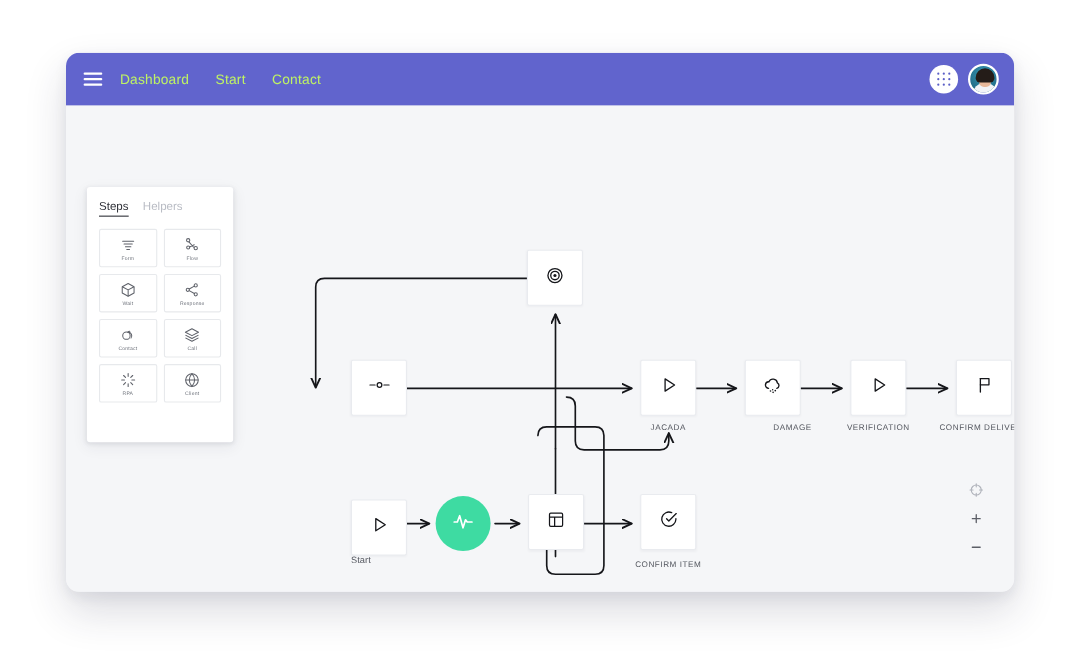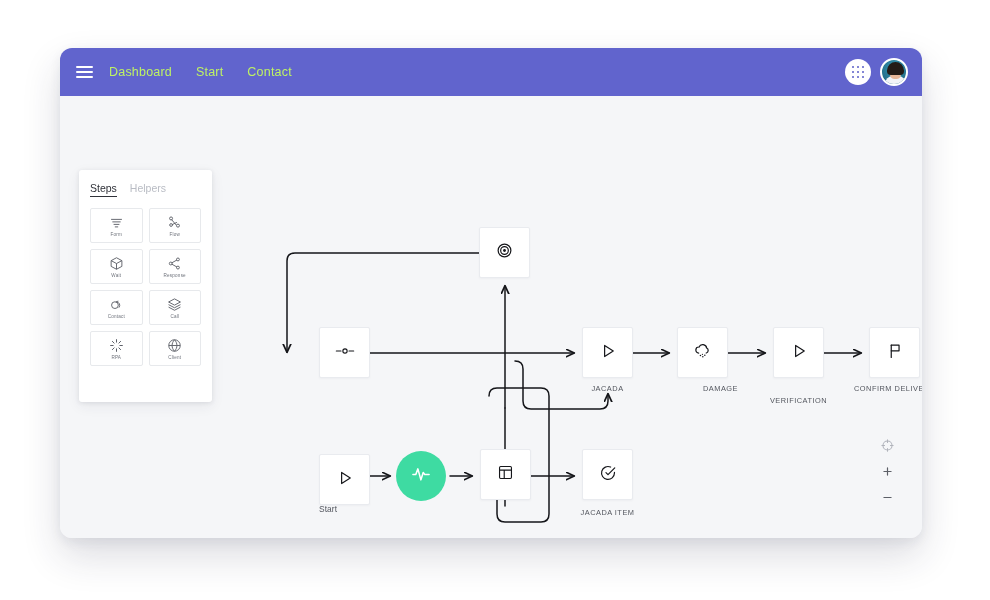--- a/index.html
+++ b/index.html
@@ -377,21 +377,21 @@
     </div>
     <div class="node-label" style="left:607px; top:288px; width:71px;text-align:right;">DAMAGE</div>
 
     <div class="node" style="left:713px; top:231px;">
       <span>
         <svg width="18" height="18" viewBox="0 0 24 24" fill="none" stroke="#15161a" stroke-width="1.6" stroke-linejoin="round">
           <path d="M7.5 4.6 19 12 7.5 19.4z"></path>
         </svg>
       </span>
     </div>
-    <div class="node-label" style="left:693px; top:288px; width:91px;margin-top:12px;">VERIFICATION</div>
+    <div class="node-label" style="left:693px; top:288px; width:91px;">VERIFICATION</div>
 
     <div class="node" style="left:809px; top:231px;">
       <span>
         <svg width="18" height="18" viewBox="0 0 24 24" fill="none" stroke="#15161a" stroke-width="1.6" stroke-linecap="round" stroke-linejoin="round">
           <path d="M7 20.5V4.2"></path>
           <path d="M7 4.2h10.4v7.6H7"></path>
         </svg>
       </span>
     </div>
     <div class="node-label" style="left:775px; top:288px; width:119px;">CONFIRM DELIVERY</div>
@@ -423,21 +423,21 @@
     </div>
 
     <div class="node" style="left:522px; top:353px;">
       <span>
         <svg width="18" height="18" viewBox="0 0 24 24" fill="none" stroke="#15161a" stroke-width="1.6" stroke-linecap="round" stroke-linejoin="round">
           <path d="M20.6 11.2v.8a8.6 8.6 0 1 1-5.1-7.9"></path>
           <path d="M21 5.2 12 14.2l-2.7-2.7"></path>
         </svg>
       </span>
     </div>
-    <div class="node-label" style="left:503px; top:412px; width:89px;">JACADA ITEM</div>
+    <div class="node-label" style="left:503px; top:412px; width:89px;">CONFIRM ITEM</div>
 
     <div class="zoom-ctrls">
       <div class="zoom-btn">
         <svg width="13" height="13" viewBox="0 0 24 24" fill="none" stroke="#b0b3bb" stroke-width="1.9" stroke-linecap="round">
           <circle cx="12" cy="12" r="8.4"></circle>
           <path d="M12 1.6v5M12 17.4v5M1.6 12h5M17.4 12h5"></path>
         </svg>
       </div>
       <div class="zoom-btn">
         <svg width="13" height="13" viewBox="0 0 24 24" fill="none" stroke="#5c5f67" stroke-width="2.2" stroke-linecap="round">

